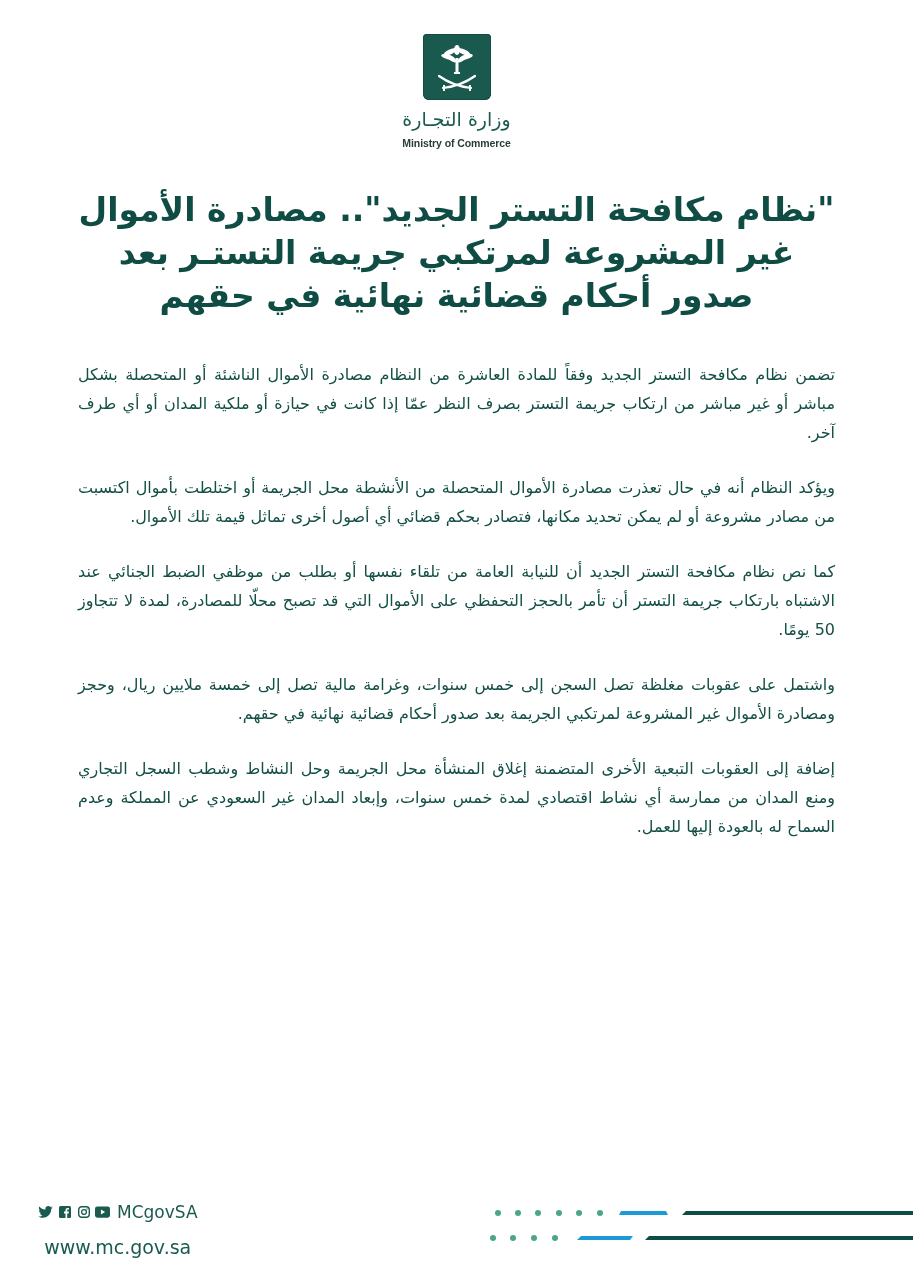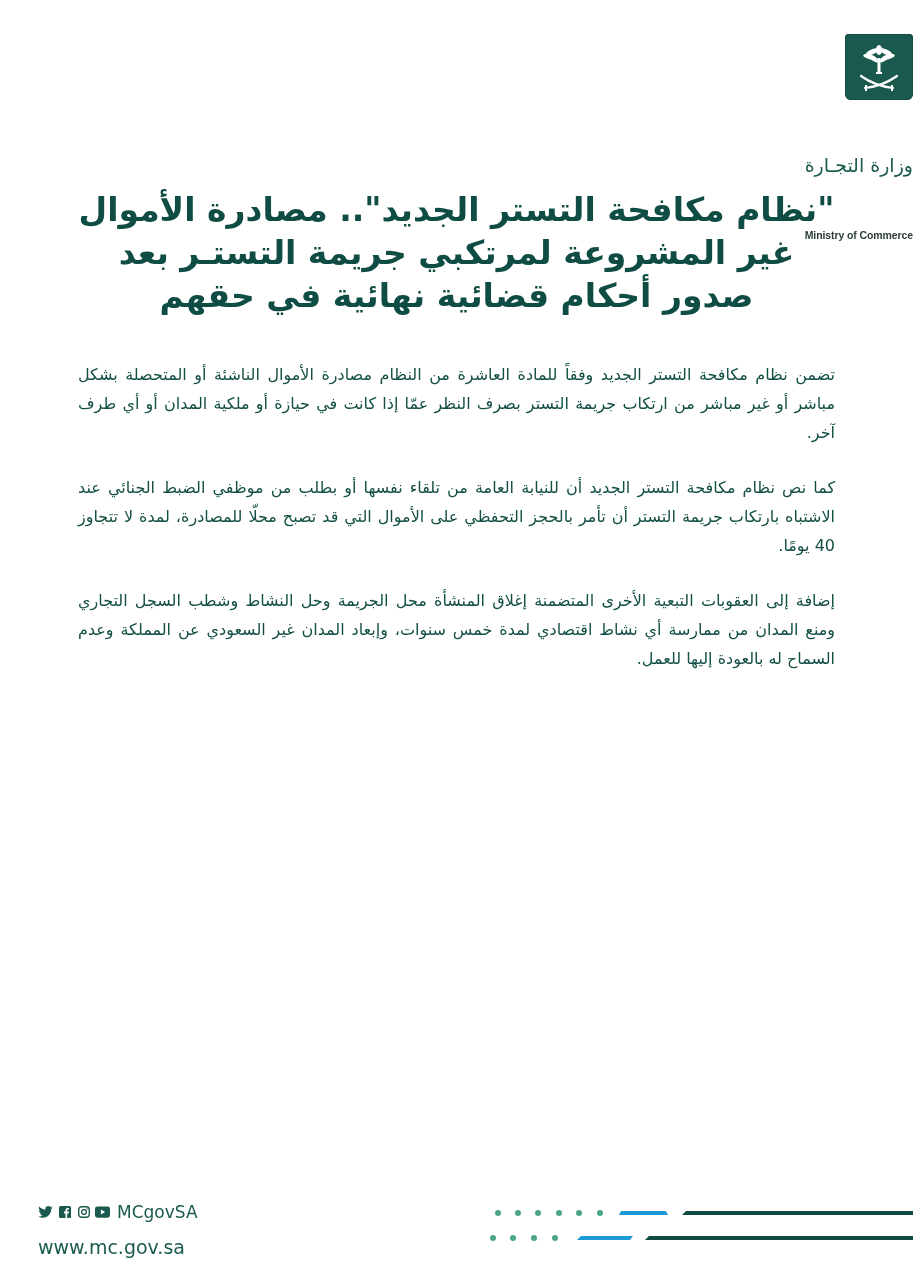--- a/index.html
+++ b/index.html
@@ -15,22 +15,21 @@
       font-family: "DejaVu Sans", sans-serif;
       color: #0f4d44;
     }
     .logo-wrap {
       position: absolute;
       left: 0;
       right: 0;
       top: 34px;
       display: flex;
       flex-direction: column;
-      align-items: flex-end;
-      gap: 46px;
+      align-items: center;
     }
     .logo-emblem {
       width: 68px;
       height: 66px;
       background: #1a5a4e;
       border-radius: 4px 4px 6px 6px;
       display: flex;
       align-items: center;
       justify-content: center;
       box-shadow: inset 0 0 0 1px #154b41;
@@ -79,20 +78,21 @@
       font-family: "DejaVu Sans", sans-serif;
       font-size: 16px;
       line-height: 29px;
       color: #134f45;
     }
     .footer-left {
       position: absolute;
       left: 38px;
       top: 1201px;
       direction: ltr;
+      text-align: center;
     }
     .social-row {
       display: flex;
       align-items: center;
       gap: 4px;
       height: 22px;
     }
     .social-icon {
       width: 15px;
       height: 14px;
@@ -153,21 +153,23 @@
     </svg>
   </div>
   <div class="logo-ar">وزارة التجـارة</div>
   <div class="logo-en">Ministry of Commerce</div>
 </div>
 
 <h1 class="title">"نظام مكافحة التستر الجديد".. مصادرة الأموال غير المشروعة لمرتكبي جريمة التستـر بعد صدور أحكام قضائية نهائية في حقهم</h1>
 
 <div class="body-text">
   <p>تضمن نظام مكافحة التستر الجديد وفقاً للمادة العاشرة من النظام مصادرة الأموال الناشئة أو المتحصلة بشكل مباشر أو غير مباشر من ارتكاب جريمة التستر بصرف النظر عمّا إذا كانت في حيازة أو ملكية المدان أو أي طرف آخر.</p>
-  <p>كما نص نظام مكافحة التستر الجديد أن للنيابة العامة من تلقاء نفسها أو بطلب من موظفي الضبط الجنائي عند الاشتباه بارتكاب جريمة التستر أن تأمر بالحجز التحفظي على الأموال التي قد تصبح محلّا للمصادرة، لمدة لا تتجاوز 40 يومًا.</p>
+  <p>ويؤكد النظام أنه في حال تعذرت مصادرة الأموال المتحصلة من الأنشطة محل الجريمة أو اختلطت بأموال اكتسبت من مصادر مشروعة أو لم يمكن تحديد مكانها، فتصادر بحكم قضائي أي أصول أخرى تماثل قيمة تلك الأموال.</p>
+  <p>كما نص نظام مكافحة التستر الجديد أن للنيابة العامة من تلقاء نفسها أو بطلب من موظفي الضبط الجنائي عند الاشتباه بارتكاب جريمة التستر أن تأمر بالحجز التحفظي على الأموال التي قد تصبح محلّا للمصادرة، لمدة لا تتجاوز 50 يومًا.</p>
+  <p>واشتمل على عقوبات مغلظة تصل السجن إلى خمس سنوات، وغرامة مالية تصل إلى خمسة ملايين ريال، وحجز ومصادرة الأموال غير المشروعة لمرتكبي الجريمة بعد صدور أحكام قضائية نهائية في حقهم.</p>
   <p>إضافة إلى العقوبات التبعية الأخرى المتضمنة إغلاق المنشأة محل الجريمة وحل النشاط وشطب السجل التجاري ومنع المدان من ممارسة أي نشاط اقتصادي لمدة خمس سنوات، وإبعاد المدان غير السعودي عن المملكة وعدم السماح له بالعودة إليها للعمل.</p>
 </div>
 
 <div class="footer-left">
   <div class="social-row">
     <span class="social-icon">
       <svg width="15" height="12" viewBox="0 0 24 20">
           <path fill="#1b5a4f" d="M24 2.4c-.9.4-1.8.7-2.8.8 1-.6 1.8-1.6 2.2-2.7-1 .6-2 1-3.1 1.2C19.3.7 18 .1 16.6.1c-2.7 0-4.9 2.2-4.9 4.9 0 .4 0 .8.1 1.1C7.7 5.9 4.1 4 1.7 1 1.2 1.7 1 2.6 1 3.5c0 1.7.9 3.2 2.2 4.1-.8 0-1.6-.2-2.2-.6v.1c0 2.4 1.7 4.4 3.9 4.8-.4.1-.8.2-1.3.2-.3 0-.6 0-.9-.1.6 2 2.4 3.4 4.6 3.4-1.7 1.3-3.8 2.1-6.1 2.1-.4 0-.8 0-1.2-.1 2.2 1.4 4.8 2.2 7.5 2.2 9.1 0 14-7.5 14-14v-.6c1-.7 1.8-1.6 2.5-2.6z"></path>
         </svg>
     </span>

